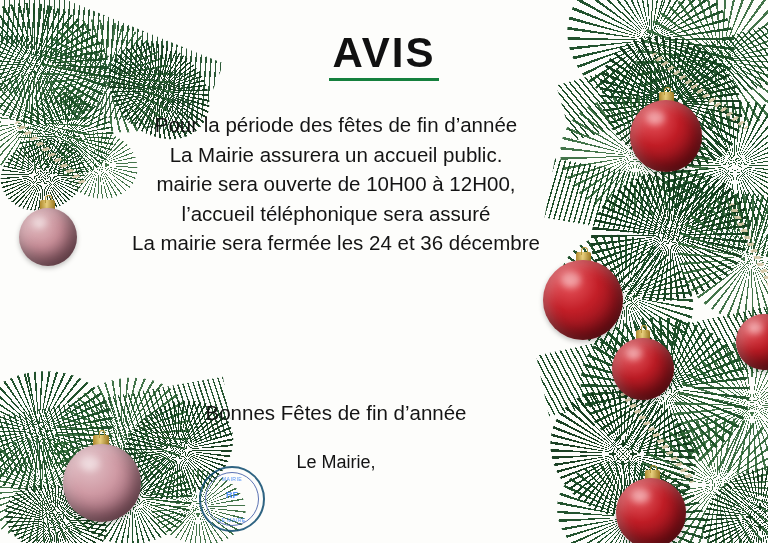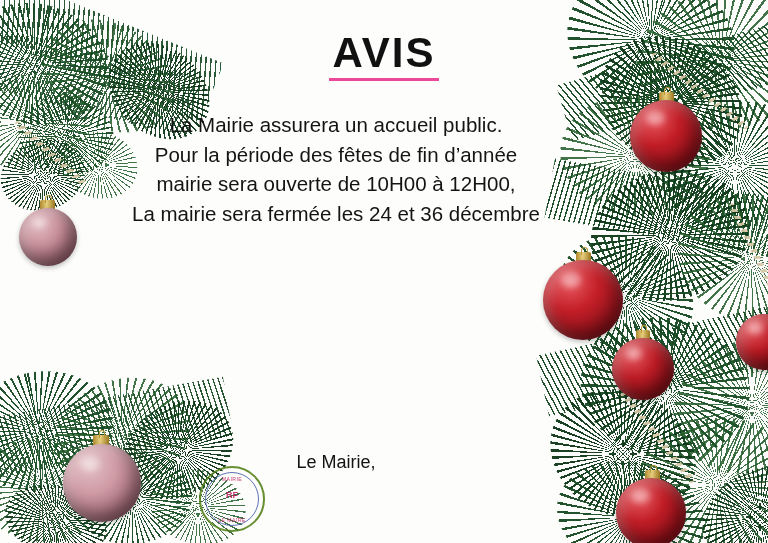--- a/index.html
+++ b/index.html
@@ -121,21 +121,21 @@
     left: 0;
     width: 768px;
     text-align: center;
     font-size: 42px;
     font-weight: 700;
     letter-spacing: 2px;
     color: #111;
     font-family: "Liberation Sans", sans-serif;
   }
   .title span {
-    border-bottom: 3px solid #ec4899;
+    border-bottom: 3px solid #15803d;
     padding: 0 4px 2px 4px;
     text-align: right;
   }
 
   .body-block {
     position: absolute;
     top: 110px;
     left: 96px;
     width: 480px;
     text-align: center;
@@ -171,22 +171,22 @@
   }
 
   
   .stamp {
     position: absolute;
     left: 199px;
     top: 466px;
     width: 62px;
     height: 62px;
     border-radius: 50%;
-    border: 2px solid #4d7c0f;
-    color: #be185d;
+    border: 2px solid #0c4a6e;
+    color: #3b82f6;
     opacity: 0.85;
     z-index: 6;
   }
   .stamp .inner-ring {
     position: absolute;
     inset: 4px;
     border-radius: 50%;
     border: 1px solid #3f5aa6;
   }
   .stamp .stamp-top,
@@ -315,26 +315,28 @@
 
   </div>
 
   <div class="content">
 
     <div class="title">
       <span>AVIS</span>
     </div>
 
     <div class="body-block">
+      <div class="line">Pour la période des fêtes de fin d’année</div>
       <div class="line">La Mairie assurera un accueil public.</div>
-      <div class="line">Pour la période des fêtes de fin d’année</div>
       <div class="line">mairie sera ouverte de 10H00 à 12H00,</div>
+      <div class="line">l’accueil téléphonique sera assuré</div>
       <div class="line">La mairie sera fermée les 24 et 36 décembre</div>
     </div>
 
+    <div class="closing">Bonnes Fêtes de fin d’année</div>
     <div class="signature">Le Mairie,</div>
 
     <div class="stamp">
       <div class="inner-ring"></div>
       <div class="stamp-top">MAIRIE</div>
       <div class="stamp-mid">RF</div>
       <div class="stamp-bottom">LE MAIRE</div>
     </div>
 
   </div>

